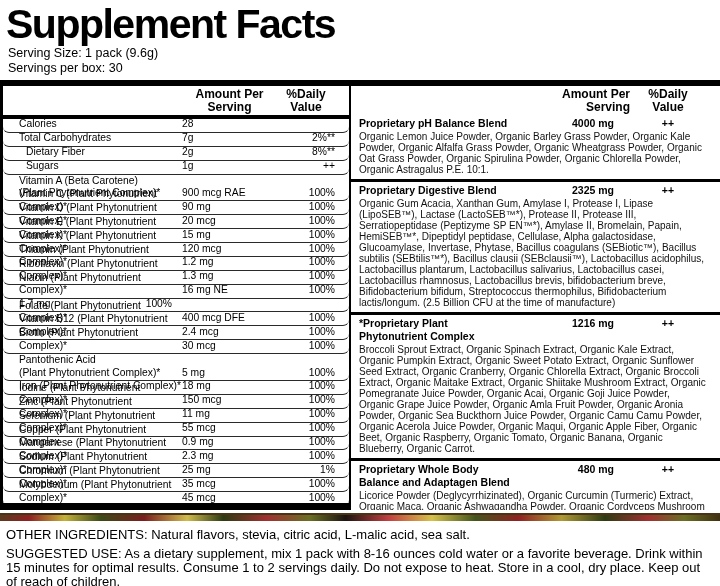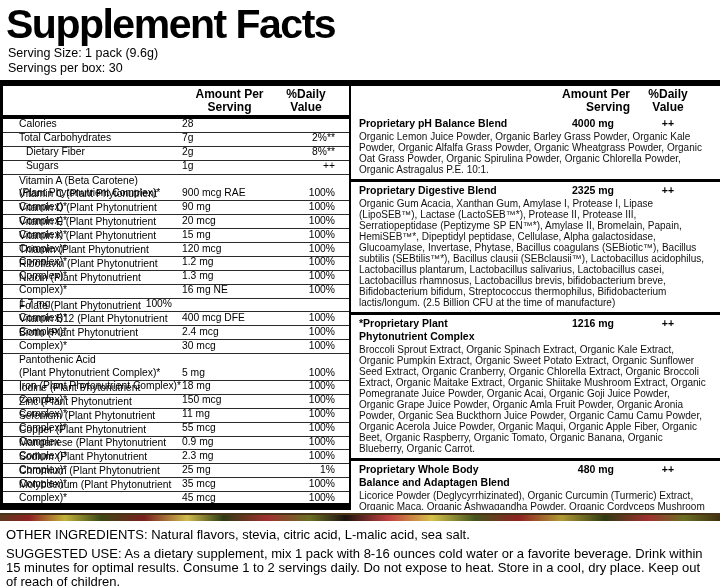--- a/index.html
+++ b/index.html
@@ -26,21 +26,21 @@
   .h-amt { width:95px; text-align:center; }
   .h-dv { width:58px; text-align:center; }
   .right-col .h-amt { width:80px; text-align:right; }
   .right-col .h-dv { width:76px; text-align:center; }
   .hbar-left { height:4px; background:#000; }
   .hbar-right { height:3px; background:#000; }
 
   
   .rows { flex:1; overflow:hidden; }
   .row { display:flex; align-items:flex-end; border-bottom:1px solid #2a2a2a;
-         padding:0 14px 1px 16px; font-size:10.3px; line-height:12.4px; height:13.9px; }
+         padding:0 14px 1px 16px; font-size:10.3px; line-height:12.4px; height:13.9px;border-radius:6px; }
   .row.double { height:26.8px; }
   .row .n { flex:1; white-space:pre-line; }
   .row.indent .n { padding-left:7px; }
   .row .a { width:95px; }
   .row .dv { width:58px; text-align:right; }
   .bottombar-left { height:7px; background:#000; margin-top:auto; }
 
   
   .blend { padding:2px 14px 4px 8px; }
   .blend + .blend { border-top:3px solid #000; }

